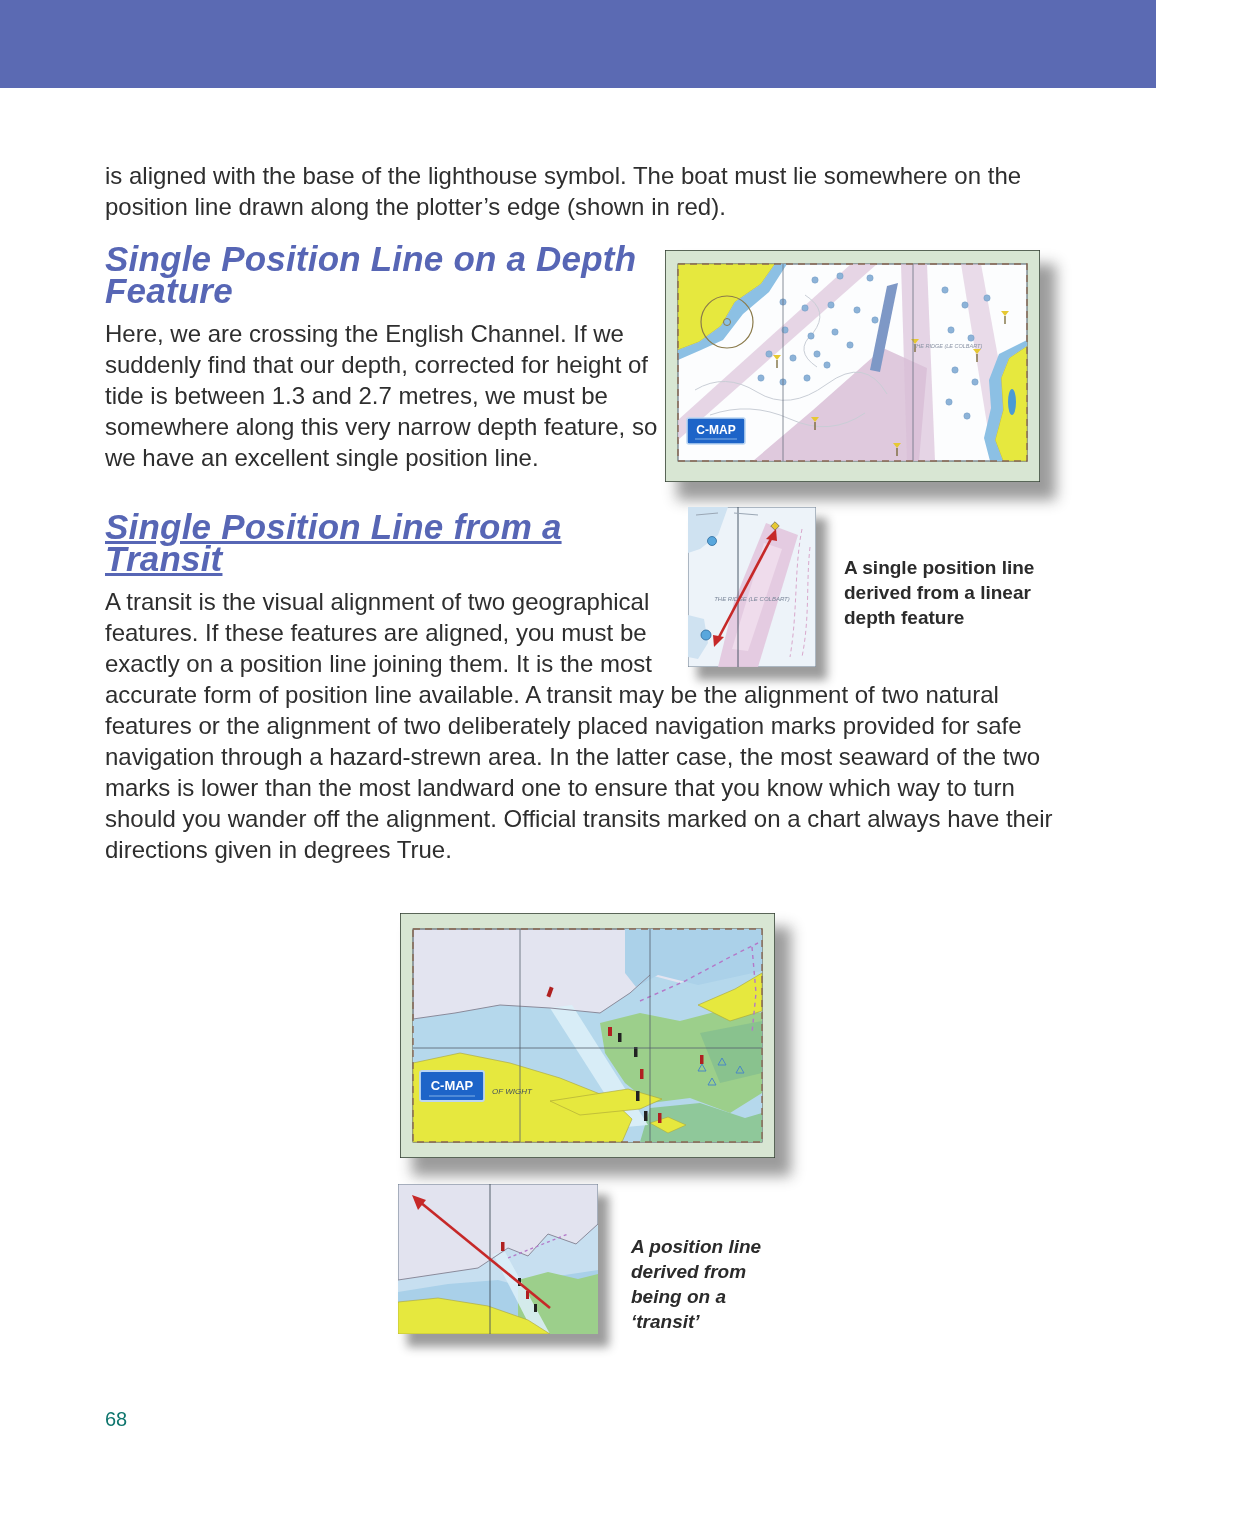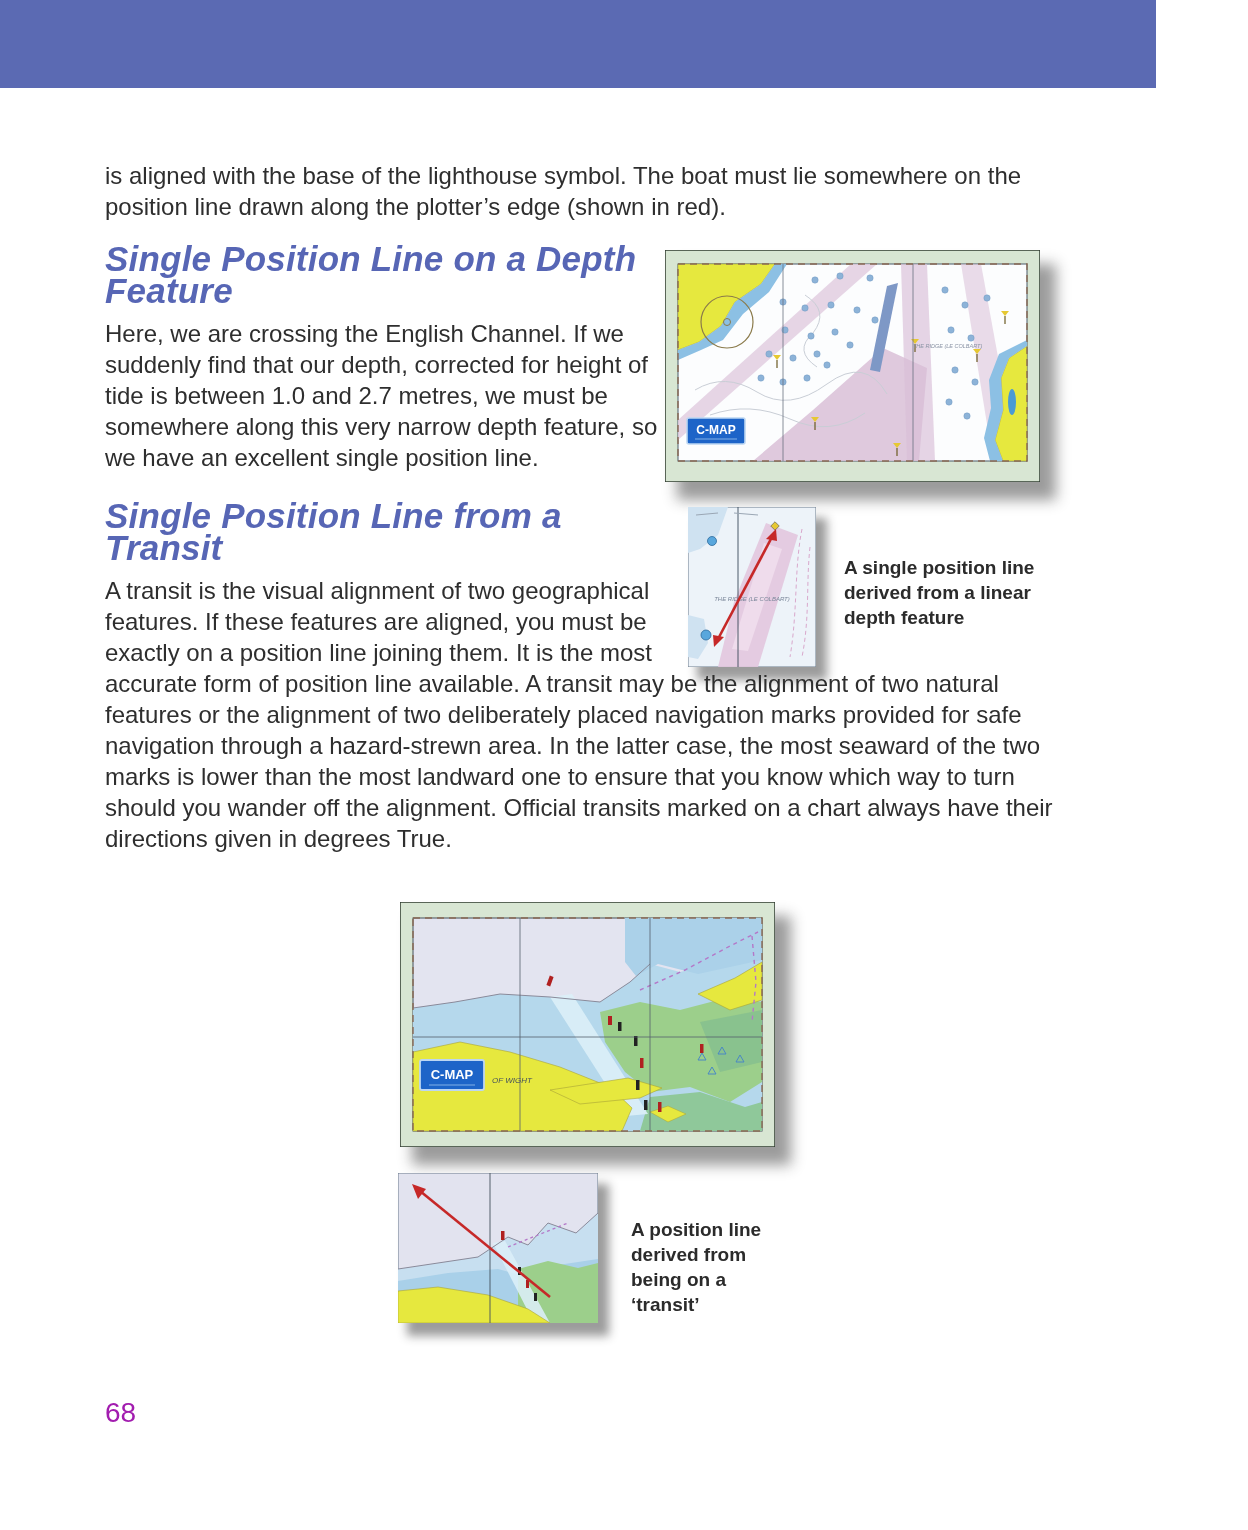--- a/index.html
+++ b/index.html
@@ -8,37 +8,37 @@
     font-family:"Liberation Sans",sans-serif;color:#2e2e2e;overflow:hidden;
   }
   .band{width:1248px;height:88px;background:#5b6ab3;}
   .content{margin:72px 0 0 105px;width:960px;}
   p.body{font-size:24px;line-height:31px;margin:0;font-weight:400;color:#2e2e2e;}
   p.intro{margin-bottom:21px;max-width:960px;}
   h2.sec{
     font-size:35px;line-height:32px;margin:0 0 11px 0;
     color:#5766b5;font-style:italic;font-weight:700;letter-spacing:0.2px;
   }
-  h2.sec.second{margin-top:27px;}
+  h2.sec.second{margin-top:38px;text-decoration:underline;}
   .fig-float{
     float:right;width:400px;padding-top:7px;box-sizing:border-box;
   }
   .chart-frame{display:block;}
   .shadow-big{box-shadow:14px 16px 13px 2px rgba(35,35,35,0.45);}
   .shadow-sm{box-shadow:10px 12px 9px 1px rgba(35,35,35,0.45);}
   .crop-row{display:flex;align-items:flex-start;margin-top:25px;}
   .crop-row .crop1{margin-left:23px;}
   .caption{
     font-size:19px;line-height:25px;font-weight:700;color:#2b2b2b;
   }
   .caption.cap1{margin-left:28px;margin-top:48px;width:215px;}
   .caption.cap2{margin-left:33px;margin-top:44px;width:160px;}
   .mid-chart{margin:48px 0 0 295px;width:375px;}
-  .crop2-row{display:flex;align-items:flex-start;margin:26px 0 0 293px;}
-  .pagenum{margin:74px 0 0 0;font-size:28px;color:#a21caf;}
+  .crop2-row{display:flex;align-items:flex-end;margin:26px 0 0 293px;font-style:italic;}
+  .pagenum{margin:74px 0 0 0;font-size:20px;color:#0f766e;}
   .clearfix::after{content:"";display:block;clear:both;}
 </style>
 </head>
 <body>
 
 <div class="page">
 
   <div class="band"></div>
 
   <div class="content clearfix">
@@ -160,21 +160,21 @@
             <line x1="84" y1="30" x2="30" y2="132" stroke="#c62828" stroke-width="2.6"></line>
             <polygon points="88,22 78,32 89,34" fill="#c62828"></polygon>
             <polygon points="26,140 36,130 25,128" fill="#c62828"></polygon>
           </g>
         </svg>
         <div class="caption cap1">A single position line derived from a linear depth feature</div>
       </div>
     </div>
 
     <h2 class="sec">Single Position Line on a Depth Feature</h2>
-    <p class="body">Here, we are crossing the English Channel. If we suddenly find that our depth, corrected for height of tide is between 1.0 and 2.7 metres, we must be somewhere along this very narrow depth feature, so we have an excellent single position line.</p>
+    <p class="body">Here, we are crossing the English Channel. If we suddenly find that our depth, corrected for height of tide is between 1.3 and 2.7 metres, we must be somewhere along this very narrow depth feature, so we have an excellent single position line.</p>
 
     <h2 class="sec second">Single Position Line from a Transit</h2>
     <p class="body">A transit is the visual alignment of two geographical features. If these features are aligned, you must be exactly on a position line joining them. It is the most accurate form of position line available. A transit may be the alignment of two natural features or the alignment of two deliberately placed navigation marks provided for safe navigation through a hazard-strewn area. In the latter case, the most seaward of the two marks is lower than the most landward one to ensure that you know which way to turn should you wander off the alignment. Official transits marked on a chart always have their directions given in degrees True.</p>
 
     <div class="mid-chart">
       <svg class="chart-frame shadow-big" width="375" height="245" viewBox="0 0 375 245">
         <rect x="0" y="0" width="375" height="245" fill="#d8e6d3" stroke="#2f3b2f" stroke-width="1.5"></rect>
         <rect x="13" y="16" width="349" height="213" fill="#e3e4f0" stroke="#44505c" stroke-width="1"></rect>
 
         <polygon points="13,106 55,100 100,92 150,95 200,100 230,80 250,62 280,70 320,60 362,56 362,229 13,229" fill="#b5d8ec"></polygon>

